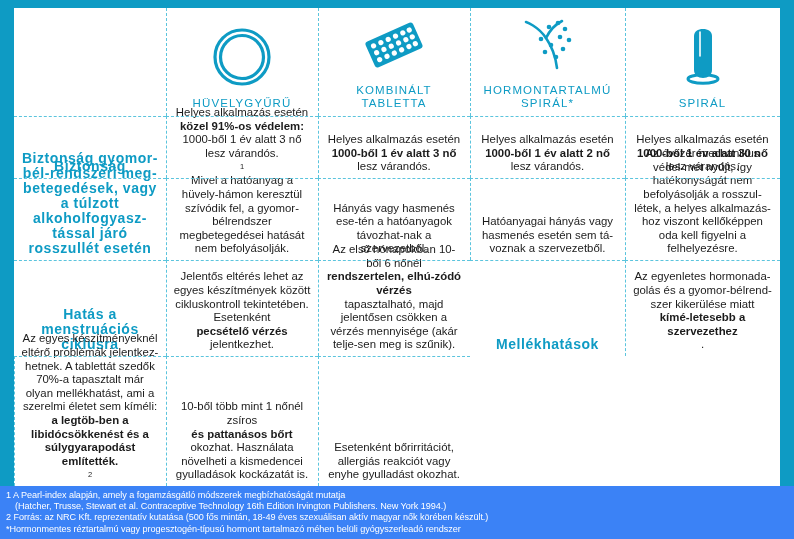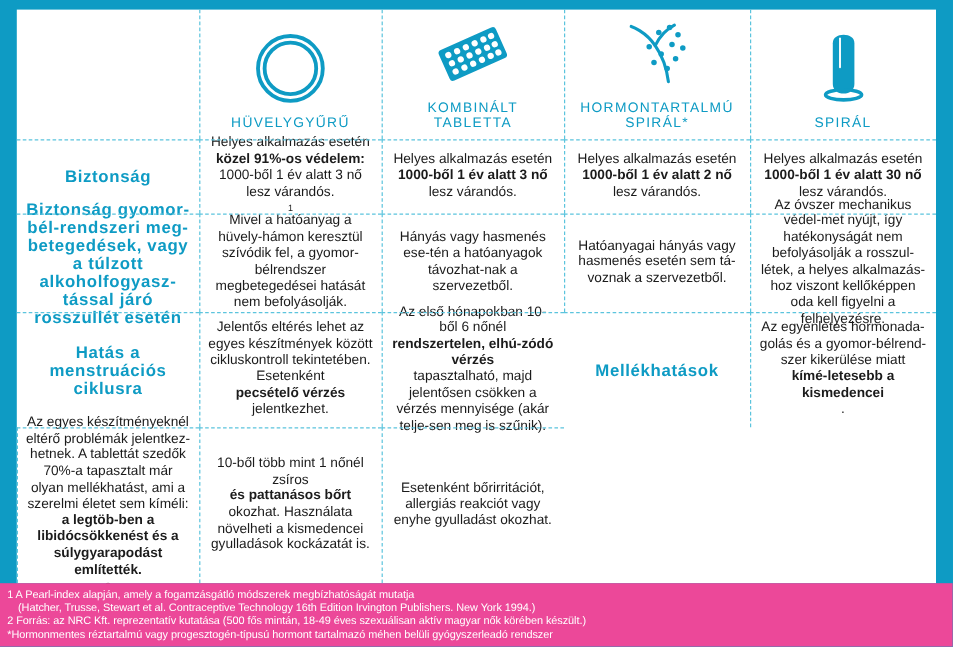--- a/index.html
+++ b/index.html
@@ -23,21 +23,21 @@
     display: grid;
     grid-template-columns: 152px 152px 152px 155px 155px;
     grid-template-rows: 108px 62px 82px 96px 130px;
   }
   .cell {
     position: relative;
     padding: 4px 7px;
     display: flex;
     flex-direction: column;
     align-items: center;
-    justify-content: center;
+    justify-content: flex-end;
     text-align: center;
   }
   
   .vsep::before {
     content: "";
     position: absolute;
     left: 0; top: 0; bottom: 0;
     width: 0;
     border-left: 1.4px dashed #5BC4DD;
   }
@@ -82,21 +82,21 @@
   }
   .body b { font-weight: bold; }
   sup { font-size: 7.5px; vertical-align: super; }
 
   
   #notes {
     position: absolute;
     left: 0; bottom: 0;
     width: 794px;
     height: 53px;
-    background: #ec4899;
+    background: #3b82f6;
     color: #ffffff;
     padding: 4px 6px 0 6px;
     font-size: 9.1px;
     line-height: 11.2px;
     letter-spacing: -0.05px;
   }
   #notes div { white-space: nowrap; }
   .note-indent { padding-left: 9px; }
 </style>
 </head>
@@ -191,21 +191,21 @@
     <div class="cell hsep vsep body">Mivel a hatóanyag a hüvely-hámon keresztül szívódik fel, a gyomor-bélrendszer megbetegedései hatását nem befolyásolják.</div>
     <div class="cell hsep vsep body">Hányás vagy hasmenés ese-tén a hatóanyagok távozhat-nak a szervezetből.</div>
     <div class="cell hsep vsep body">Hatóanyagai hányás vagy hasmenés esetén sem tá-voznak a szervezetből.</div>
     <div class="cell hsep vsep body">Az óvszer mechanikus védel-met nyújt, így hatékonyságát nem befolyásolják a rosszul-létek, a helyes alkalmazás-hoz viszont kellőképpen oda kell figyelni a felhelyezésre.</div>
 
     <div class="cell hsep rowlabel">Hatás a menstruációs ciklusra</div>
     <div class="cell hsep vsep body">Jelentős eltérés lehet az egyes készítmények között cikluskontroll tekintetében. Esetenként <b>pecsételő vérzés</b> jelentkezhet.</div>
     <div class="cell hsep vsep body">Az első hónapokban 10-ből 6 nőnél <b>rendszertelen, elhú-zódó vérzés</b> tapasztalható, majd jelentősen csökken a vérzés mennyisége (akár telje-sen meg is szűnik).</div>
 
     <div class="cell hsep rowlabel">Mellékhatások</div>
-    <div class="cell hsep vsep body">Az egyenletes hormonada-golás és a gyomor-bélrend-szer kikerülése miatt <b>kímé-letesebb a kismedencei</b>.</div>
+    <div class="cell hsep vsep body">Az egyenletes hormonada-golás és a gyomor-bélrend-szer kikerülése miatt <b>kímé-letesebb a szervezethez</b>.</div>
     <div class="cell hsep vsep body">Az egyes készítményeknél eltérő problémák jelentkez-hetnek. A tablettát szedők 70%-a tapasztalt már olyan mellékhatást, ami a szerelmi életet sem kíméli: <b>a legtöb-ben a libidócsökkenést és a súlygyarapodást említették.</b><sup>2</sup></div>
     <div class="cell hsep vsep body">10-ből több mint 1 nőnél zsíros <b>és pattanásos bőrt</b> okozhat. Használata növelheti a kismedencei gyulladások kockázatát is.</div>
     <div class="cell hsep vsep body">Esetenként bőrirritációt, allergiás reakciót vagy enyhe gyulladást okozhat.</div>
 
   </div>
 
   <div id="notes">
     <div>1 A Pearl-index alapján, amely a fogamzásgátló módszerek megbízhatóságát mutatja</div>
     <div class="note-indent">(Hatcher, Trusse, Stewart et al. Contraceptive Technology 16th Edition Irvington Publishers. New York 1994.)</div>
     <div>2 Forrás: az NRC Kft. reprezentatív kutatása (500 fős mintán, 18-49 éves szexuálisan aktív magyar nők körében készült.)</div>

